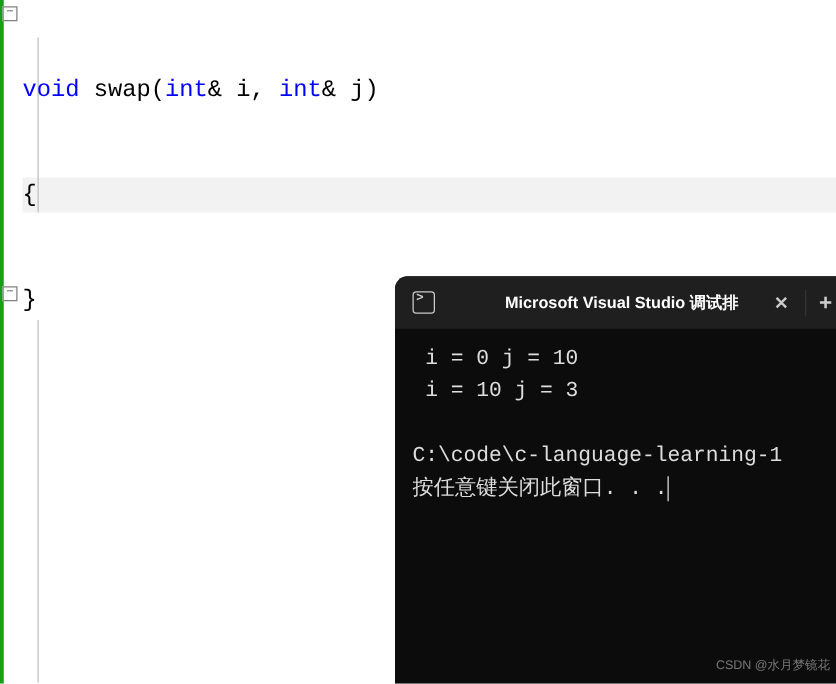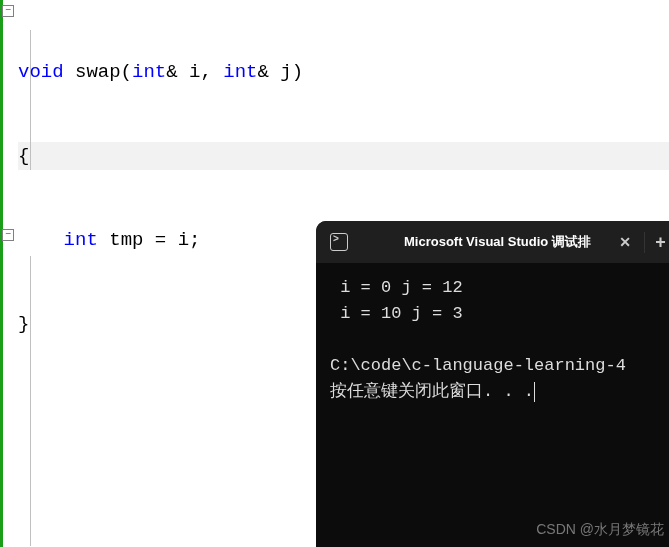--- a/index.html
+++ b/index.html
@@ -145,21 +145,21 @@
     height: 20px;
     background: #dddddd;
     vertical-align: middle;
   }
   .watermark {
     position: absolute;
     right: 12px;
     bottom: 8px;
     color: #8a8a8a;
     font-family: 'Segoe UI', sans-serif;
-    font-size: 14px;
+    font-size: 10px;
     opacity: 0.85;
   }
 </style>
 </head>
 <body>
 
 <div class="editor">
   <div class="gutter">
     <div class="vline"></div>
     <div class="fold" style="top:5px"></div>
@@ -167,21 +167,20 @@
   </div>
 
   <div class="highlight-line" style="top:142px"></div>
 
   <div class="scope-line" style="left:30px; top:30px; height:140px;"></div>
   <div class="scope-line" style="left:30px; top:256px; height:290px;"></div>
 
   <div class="code-area">
     <div><span class="kw">void</span><span> swap(</span><span class="kw">int</span><span>&amp; i, </span><span class="kw">int</span><span>&amp; j)</span></div>
     <div><span>{</span></div>
-    <div><span>    </span><span class="kw">int</span><span> tmp = i;</span></div>
     <div><span>}</span></div>
     
     
     
     
     
     
     
     
     
@@ -190,19 +189,19 @@
   </div>
 </div>
 
 <div class="console">
   <div class="titlebar">
     <div class="icon-box"></div>
     <div class="title-text">Microsoft Visual Studio 调试排</div>
     <div class="close">✕</div>
     <div class="newtab">+</div>
   </div>
-  <div class="console-body"><span> i = 0 j = 12</span>
+  <div class="console-body"><span> i = 0 j = 10</span>
 <span> i = 10 j = 3</span>
 
-<span>C:\code\c-language-learning-4</span>
+<span>C:\code\c-language-learning-1</span>
 <span>按任意键关闭此窗口. . .</span><span class="cursor"></span></div>
   <div class="watermark">CSDN @水月梦镜花</div>
 </div>
 
 </body></html>

